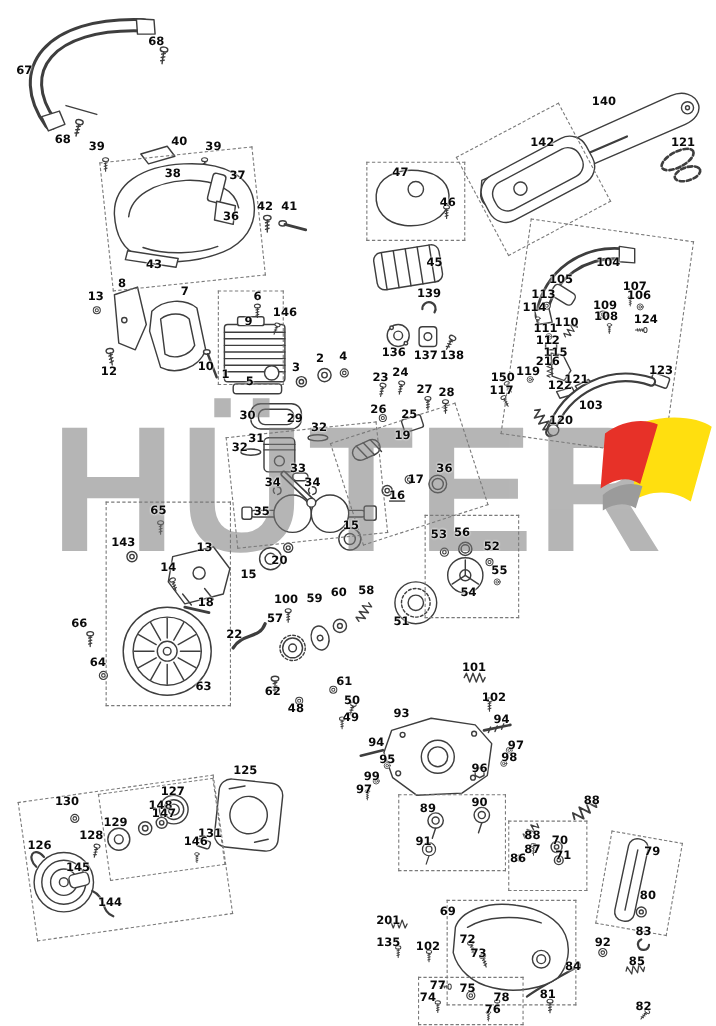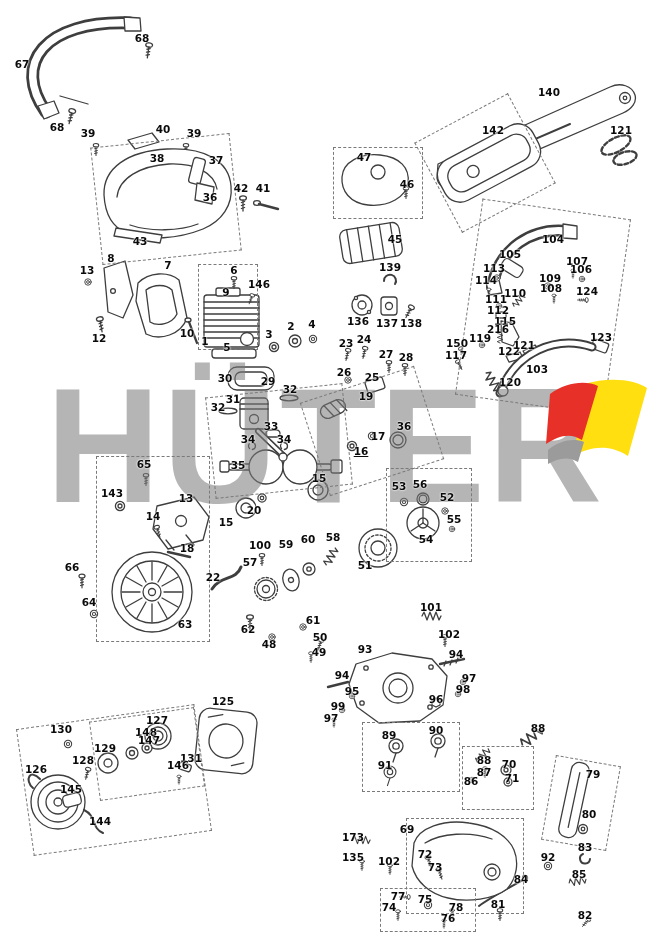--- a/index.html
+++ b/index.html
@@ -608,21 +608,21 @@
       <span style="left: 484px; top: 760px;">88</span>
       <span style="left: 484px; top: 772px;">87</span>
       <span style="left: 471px; top: 781px;">86</span>
       <span style="left: 509px; top: 764px;">70</span>
       <span style="left: 512px; top: 778px;">71</span>
       <span style="left: 593px; top: 774px;">79</span>
       <span style="left: 589px; top: 814px;">80</span>
       <span style="left: 407px; top: 829px;">69</span>
       <span style="left: 425px; top: 854px;">72</span>
       <span style="left: 435px; top: 867px;">73</span>
-      <span style="left: 353px; top: 837px;">173</span>
+      <span style="left: 353px; top: 837px;">201</span>
       <span style="left: 353px; top: 857px;">135</span>
       <span style="left: 389px; top: 861px;">102</span>
       <span style="left: 548px; top: 857px;">92</span>
       <span style="left: 585px; top: 847px;">83</span>
       <span style="left: 579px; top: 874px;">85</span>
       <span style="left: 521px; top: 879px;">84</span>
       <span style="left: 398px; top: 896px;">77</span>
       <span style="left: 389px; top: 907px;">74</span>
       <span style="left: 425px; top: 899px;">75</span>
       <span style="left: 456px; top: 907px;">78</span>

